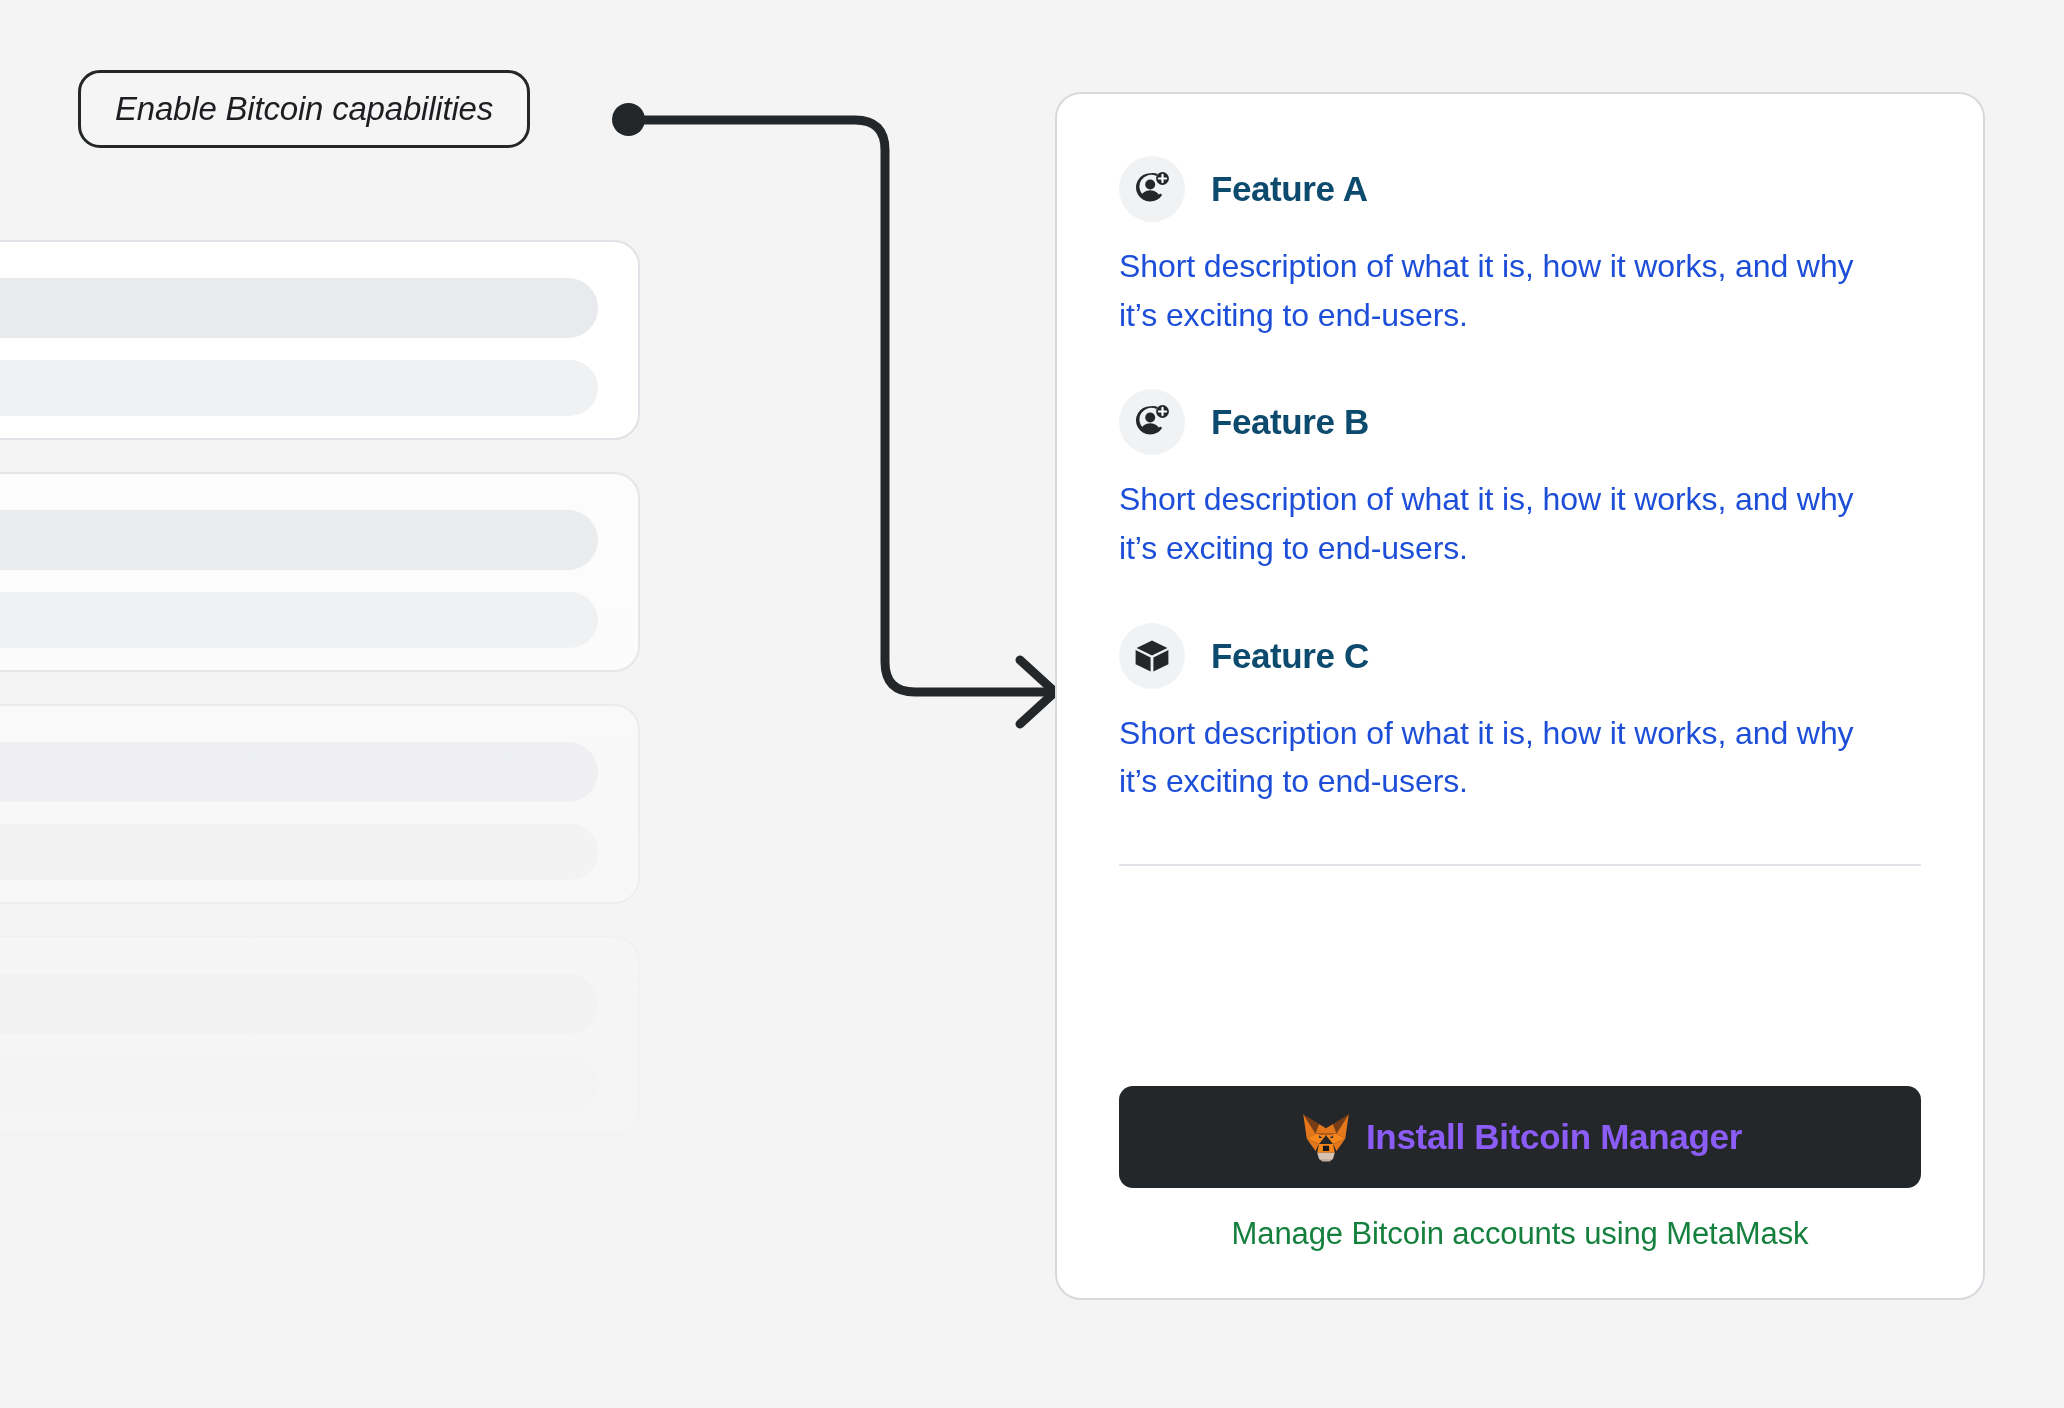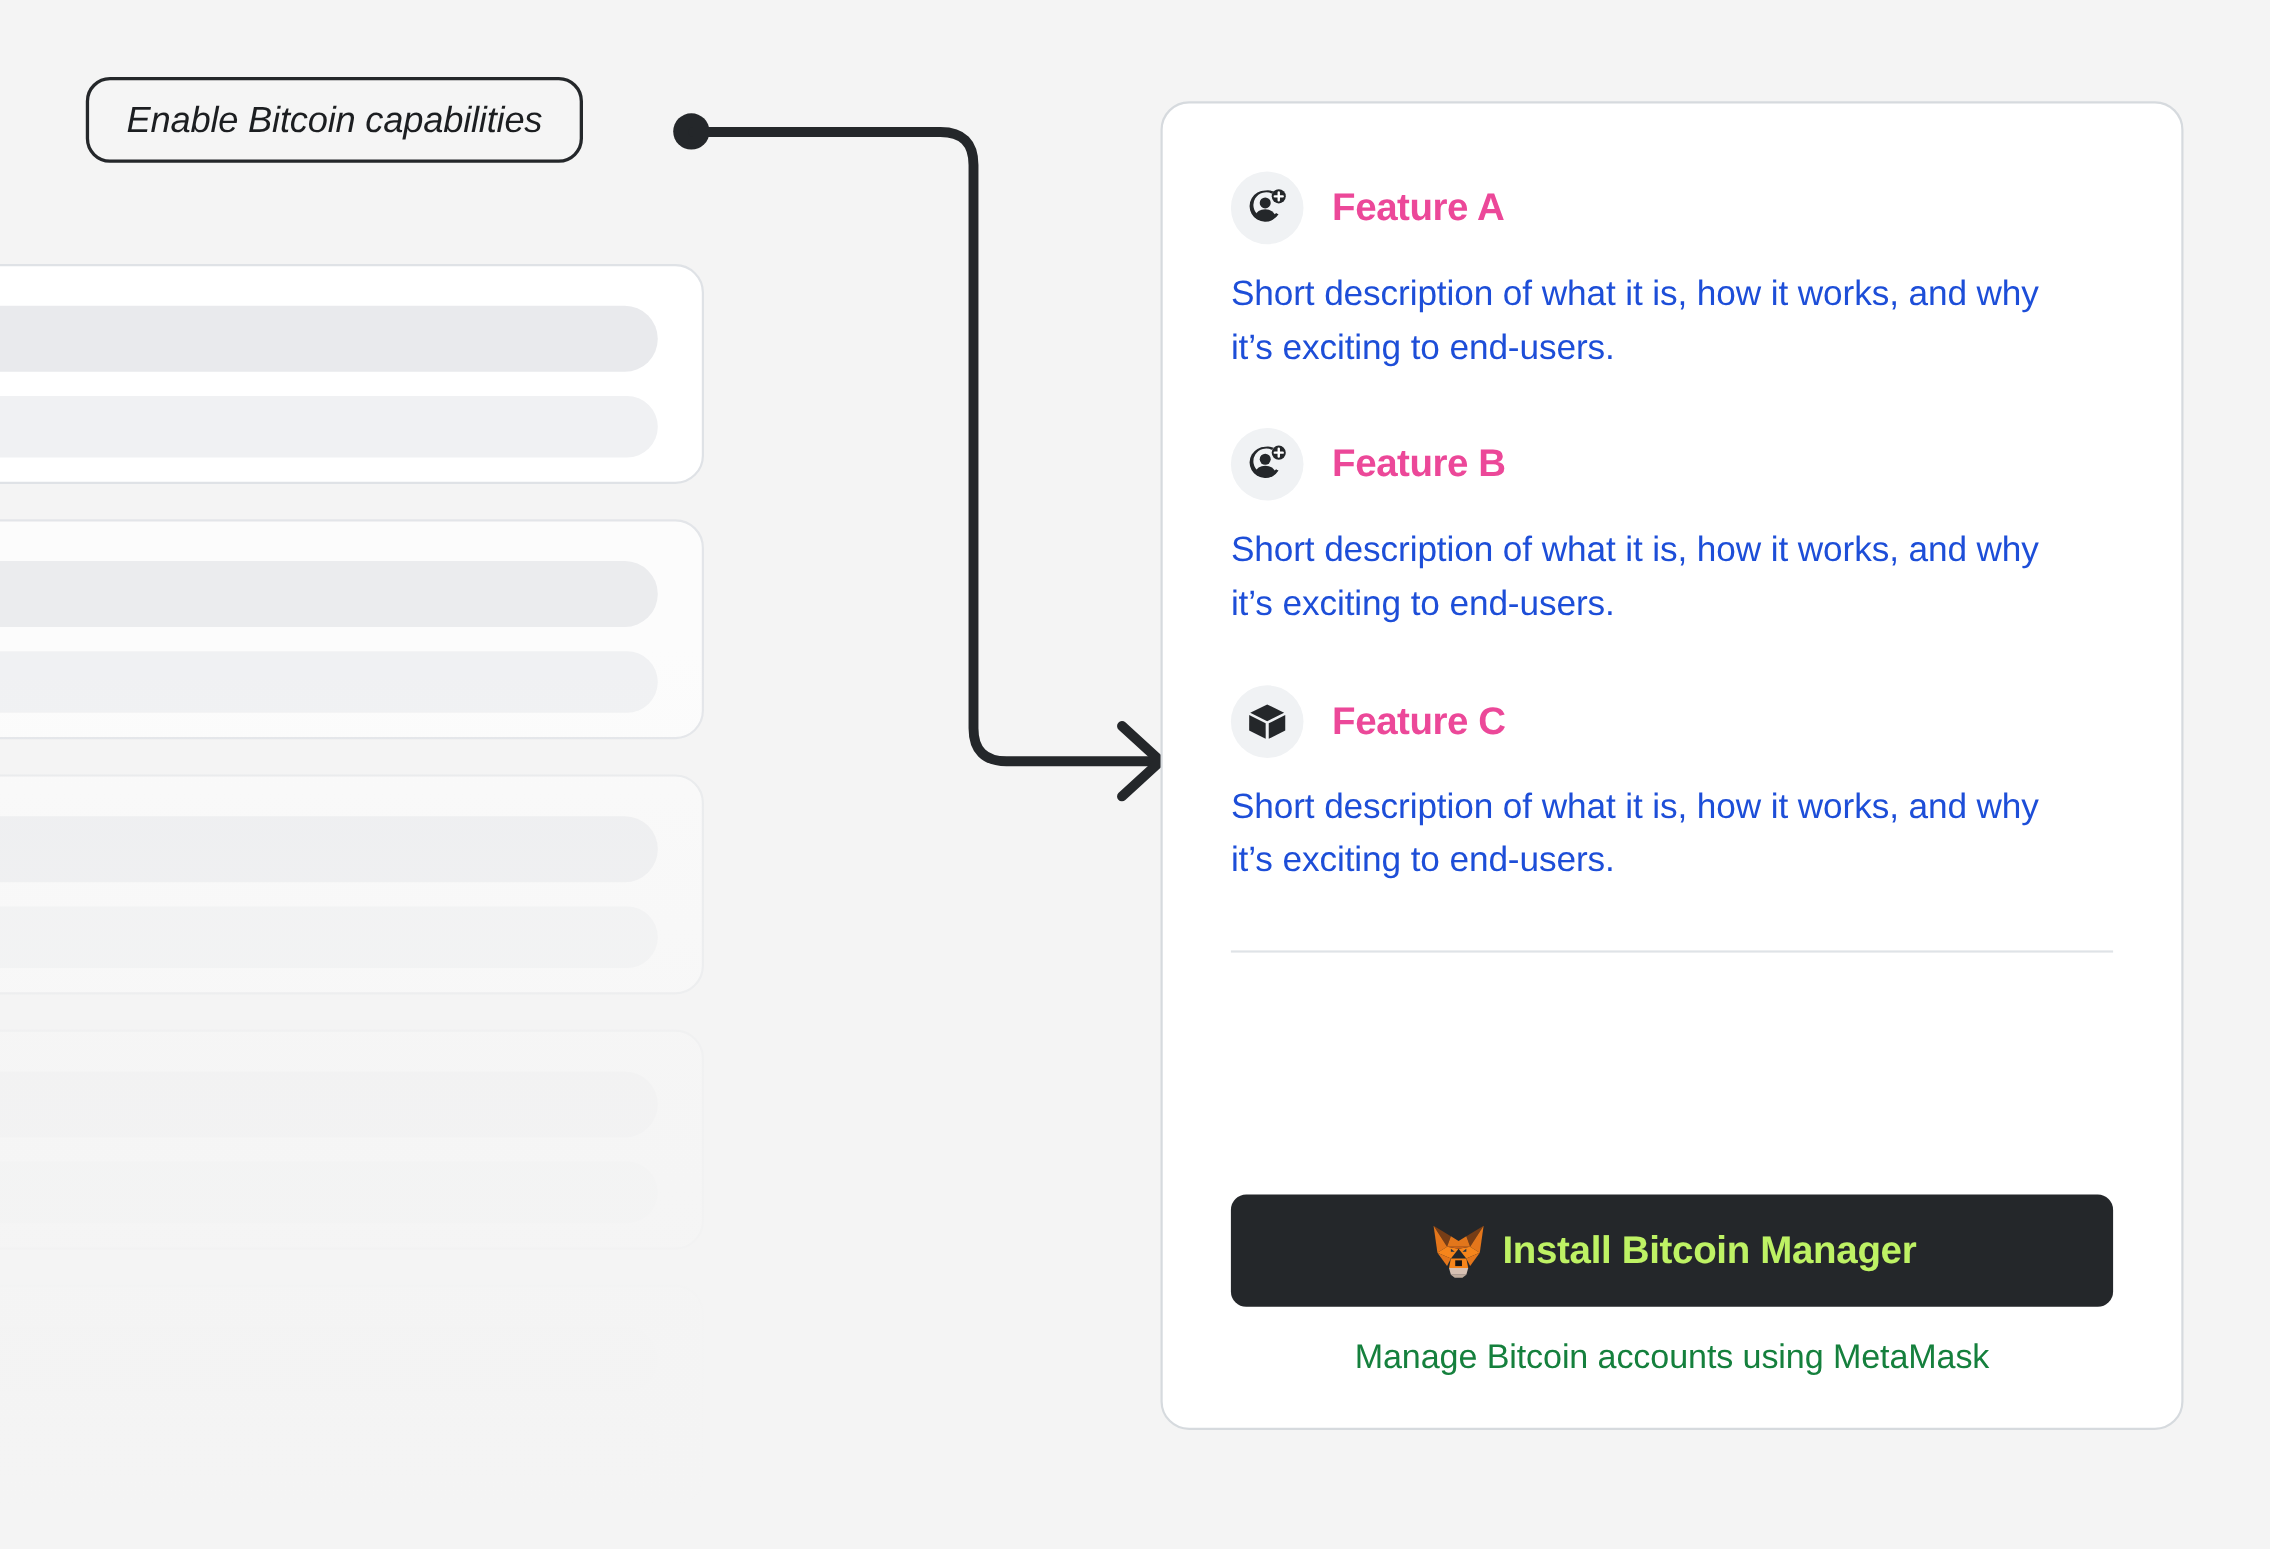--- a/index.html
+++ b/index.html
@@ -138,21 +138,21 @@
     flex: 0 0 66px;
     border-radius: 50%;
     background: #f0f2f4;
     display: flex;
     align-items: center;
     justify-content: center;
   }
   .feature-title {
     font-size: 35px;
     font-weight: 700;
-    color: #ec4899;
+    color: #0c4a6e;
     letter-spacing: -0.4px;
   }
   .feature-desc {
     font-size: 32px;
     line-height: 1.52;
     color: #1d4ed8;
     letter-spacing: -0.1px;
     max-width: 760px;
   }
 
@@ -166,21 +166,21 @@
     padding: 42px 62px 46px 62px;
     text-align: center;
   }
   #install-button {
     width: 100%;
     box-sizing: border-box;
     height: 102px;
     border: none;
     border-radius: 14px;
     background: #24272a;
-    color: #bef264;
+    color: #8b5cf6;
     font-family: "Liberation Sans", sans-serif;
     font-size: 35px;
     font-weight: 700;
     letter-spacing: -0.3px;
     display: flex;
     align-items: center;
     justify-content: center;
     gap: 12px;
     cursor: pointer;
     margin-top: 44px;

